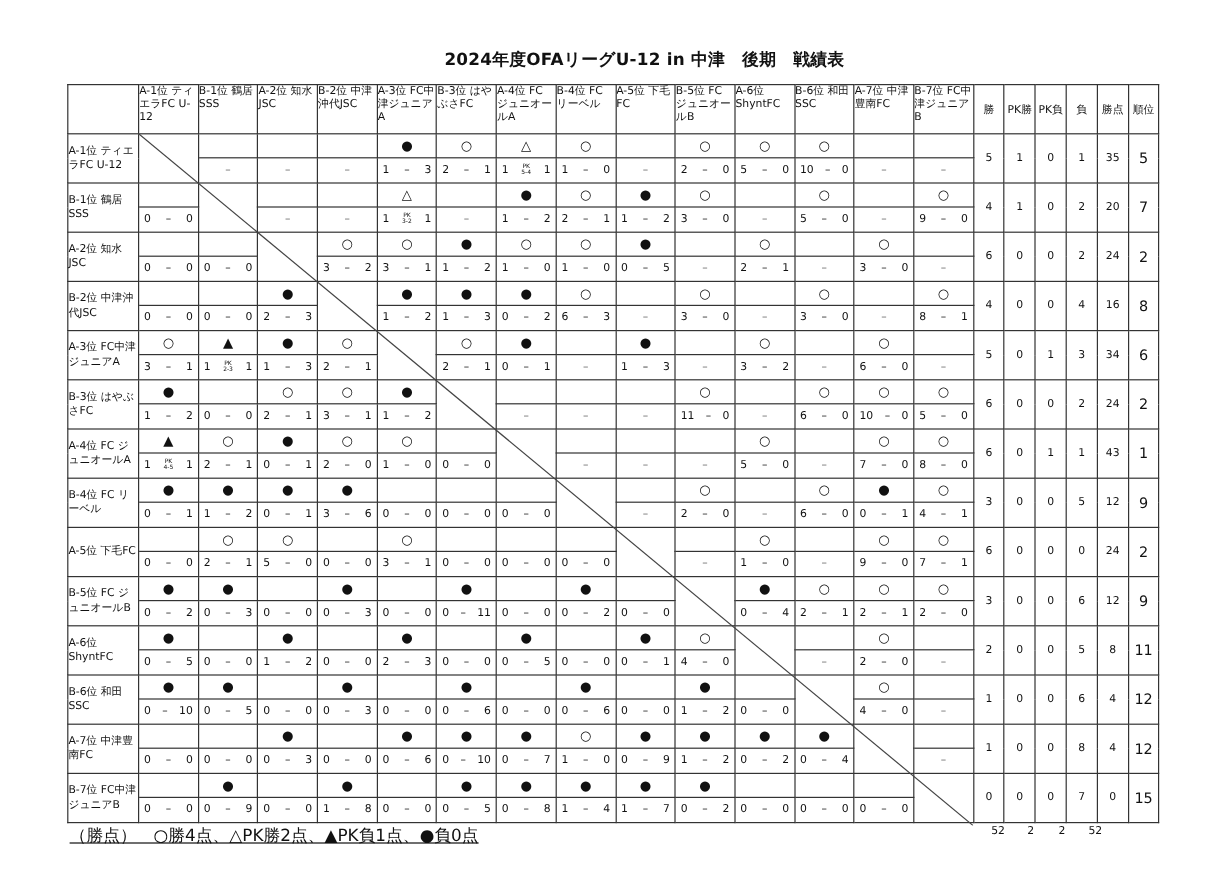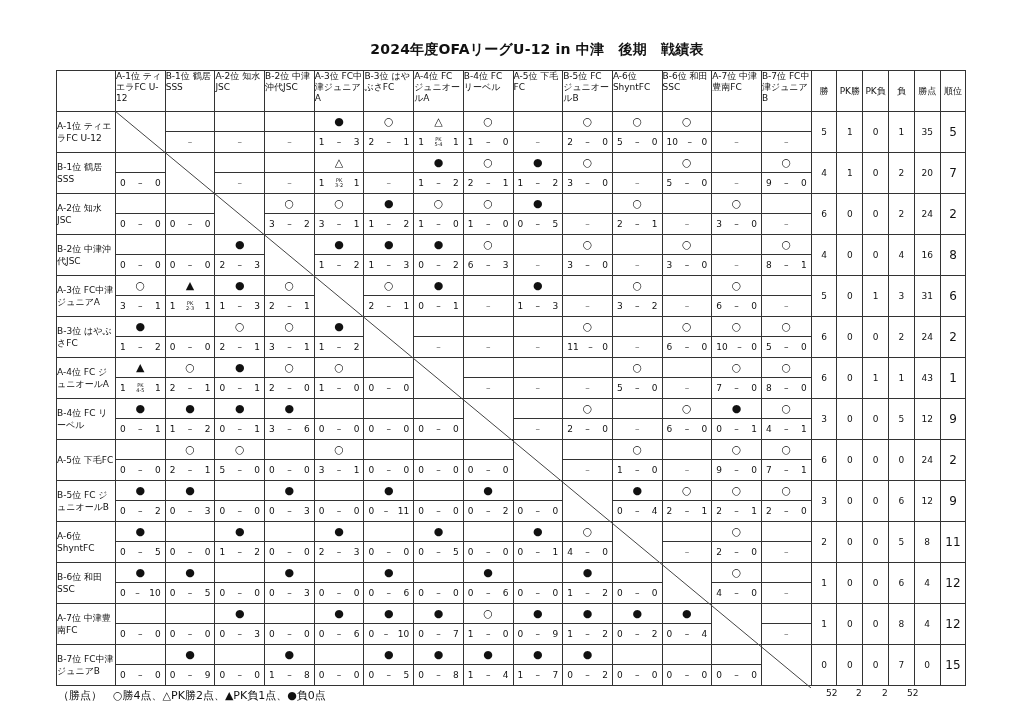--- a/index.html
+++ b/index.html
@@ -12,21 +12,21 @@
   td.rowh{font-size:9px;line-height:12px;vertical-align:middle;padding-left:2px;}
   td.sym{height:19px;text-align:center;font-size:11px;border-bottom:1px solid #aaa;}
   td.sc{height:20px;font-size:9px;border-top:1px solid #aaa;}
   td.diag{position:relative;}
   .score{display:flex;justify-content:space-between;padding:0 4px;}
   .pk{display:flex;justify-content:space-between;align-items:center;padding:0 4px;}
   .pk .pkm{font-size:5px;line-height:5px;text-align:center;}
   td.stv{text-align:center;font-size:9px;vertical-align:middle;}
   td.rank{text-align:center;font-size:12px;font-weight:bold;vertical-align:middle;}
   .diagsvg{position:absolute;left:115px;top:111px;pointer-events:none;}
-  .legend{position:absolute;left:58px;top:688px;font-size:11px;}
+  .legend{position:absolute;left:58px;top:688px;font-size:14px;text-decoration:underline;}
   .totals{position:absolute;top:688px;font-size:9px;}
 </style>
 </head>
 <body>
 
 <div class="title">2024年度OFAリーグU-12 in 中津　後期　戦績表</div>
 
 <table class="grid" id="grid">
   <colgroup id="cols">
       <col style="width: 59px;">
@@ -452,21 +452,21 @@
         <td class="sym">●</td>
         <td class="sym"></td>
         <td class="sym">○</td>
         <td class="sym"></td>
         <td class="sym">○</td>
         <td class="sym"></td>
         <td class="stv" rowspan="2">5</td>
         <td class="stv" rowspan="2">0</td>
         <td class="stv" rowspan="2">1</td>
         <td class="stv" rowspan="2">3</td>
-        <td class="stv" rowspan="2">31</td>
+        <td class="stv" rowspan="2">34</td>
         <td class="rank" rowspan="2">6</td>
       </tr>
       <tr>
         <td class="sc">
           <div class="score">
             <span>3</span>
             <span>–</span>
             <span>1</span>
           </div>
         </td>

